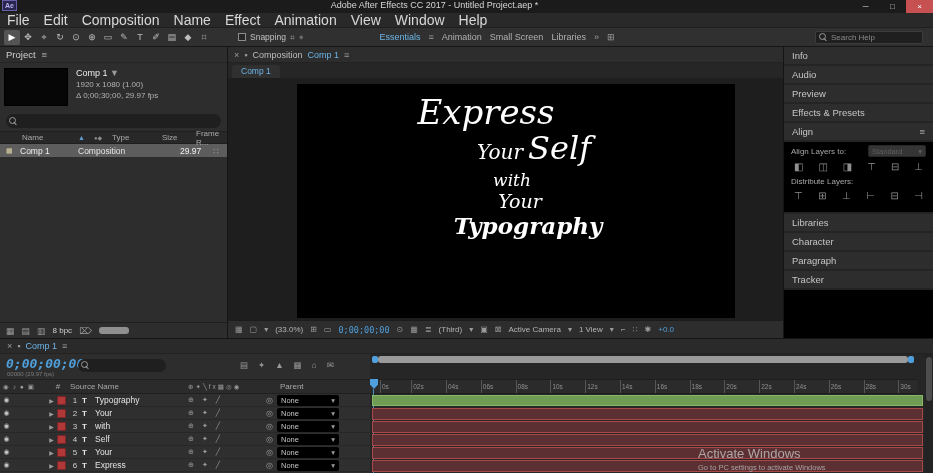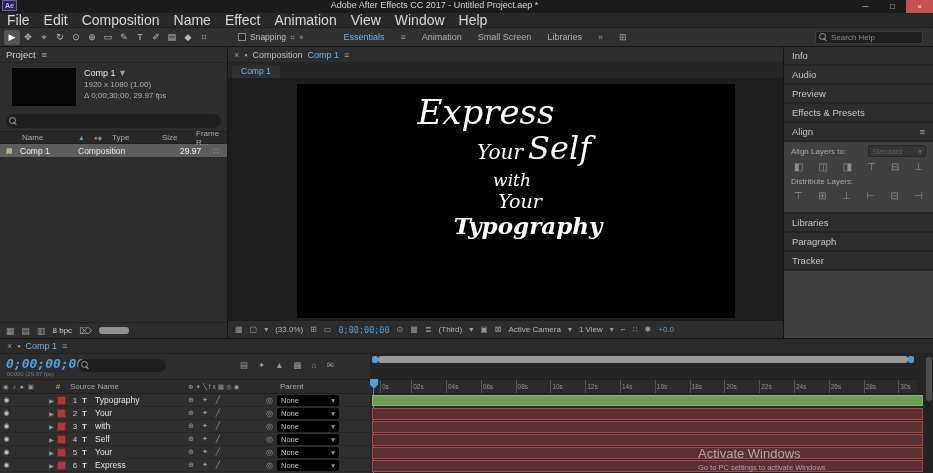--- a/index.html
+++ b/index.html
@@ -19,32 +19,32 @@
 #menubar{position:absolute;left:0;top:13px;width:933px;height:15px;background:#292929;display:flex;align-items:center;border-bottom:1px solid #1f1f1f}
 .menu-item{padding:8px 7px;font-size:14px;color:#d8d8d8}
 
 
 #toolbar{position:absolute;left:0;top:28px;width:933px;height:19px;background:#303030;display:flex;align-items:center;
          border-bottom:1px solid #161616;padding:0 4px}
 .tool{width:16px;height:15px;display:flex;align-items:center;justify-content:center;font-size:9px;color:#bdbdbd}
 .tool.active{background:#545454;border-radius:2px;color:#fff}
 #snap-group{display:flex;align-items:center;margin-left:26px;gap:4px;font-size:8.5px;color:#c0c0c0}
 #snap-box{width:8px;height:8px;border:1px solid #8c8c8c;background:#262626}
-#ws-group{display:flex;align-items:flex-start;margin-left:40px;gap:16px;font-size:9px;color:#b0b0b0}
+#ws-group{display:flex;align-items:flex-start;margin-left:76px;gap:8px;font-size:9px;color:#b0b0b0}
 .ws.active{color:#6cb5e8}
 #help-search{margin-left:auto;margin-right:6px;width:108px;height:13px;background:#1f1f1f;border:1px solid #3c3c3c;
              border-radius:2px;display:flex;align-items:center;font-size:8px;color:#8a8a8a}
 .mag{display:inline-block;width:9px;height:9px;position:relative;margin:0 3px;flex:0 0 auto}
 .mag::before{content:"";position:absolute;width:5px;height:5px;border:1px solid #999;border-radius:50%;left:0;top:0}
 .mag::after{content:"";position:absolute;width:4px;height:1px;background:#999;transform:rotate(45deg);left:4px;top:6px}
 
 
 #project{position:absolute;left:0;top:47px;width:228px;height:291px;background:#2d2d2d;border-right:1px solid #151515}
 #proj-head{height:16px;display:flex;align-items:center;gap:6px;padding:0 6px;font-size:9.5px;color:#cfcfcf;background:#2d2d2d;border-bottom:1px solid #252525}
-#proj-info{display:flex;padding:5px 12px}
+#proj-info{display:flex;padding:5px 4px}
 #proj-thumb{width:64px;height:38px;background:#060606;border:1px solid #000;flex:0 0 auto}
 #proj-meta{margin-left:8px;font-size:8px;color:#b2b2b2;line-height:11px}
 #proj-meta .name{font-size:9px;color:#ececec}
 #proj-search{margin:3px 6px;height:14px;background:#1f1f1f;border-radius:7px;display:flex;align-items:center}
 #proj-cols{height:13px;display:flex;align-items:center;background:#282828;border-top:1px solid #1f1f1f;border-bottom:1px solid #1f1f1f;
            font-size:8px;color:#aaa}
 .pc-name{width:78px;padding-left:22px}.pc-sort{width:16px;color:#5f9fd8;font-size:7px}
 .pc-tag{width:18px;font-size:6px;color:#8a8a8a}.pc-type{width:50px}.pc-size{width:34px}.pc-frame{flex:1}
 #proj-row{height:13px;display:flex;align-items:center;background:#5d5d5d;font-size:8.5px;color:#f0f0f0}
 #proj-row .ric{width:10px;height:8px;margin:0 4px 0 6px;font-size:7px;color:#d8cfa0;line-height:8px}
@@ -71,21 +71,21 @@
 .cl2 .sm{font-size:20px}.cl2 .bg{font-size:32px}
 .cl3{font-size:17px;line-height:19px;transform:translateX(-4px)}
 .cl4{font-size:19px;line-height:22px;transform:translateX(4px)}
 .cl5{font-size:23px;line-height:27px;font-weight:bold;transform:translateX(12px)}
 #view-foot{position:absolute;left:0;bottom:0;width:100%;height:18px;background:#2d2d2d;border-top:1px solid #1c1c1c;
            display:flex;align-items:center;gap:7px;padding:0 7px;font-size:8px;color:#b4b4b4}
 #view-foot .tc{color:#4f9fdc;font-family:"DejaVu Sans Mono","Liberation Mono",monospace;font-size:8.5px}
 #view-foot .blue{color:#4f9fdc}
 
 
-#rightdock{position:absolute;left:783px;top:47px;width:150px;height:291px;background:#404040;border-left:1px solid #151515}
+#rightdock{position:absolute;left:783px;top:47px;width:150px;height:291px;background:#000000;border-left:1px solid #151515}
 .rp-head{height:19px;display:flex;align-items:center;justify-content:space-between;padding:0 8px;font-size:9.5px;color:#c6c6c6;
          background:#2d2d2d;border-bottom:2px solid #242424}
 #align-body{height:72px;border-bottom:2px solid #242424;padding:3px 7px;font-size:8px;color:#a8a8a8}
 #align-row1{display:flex;align-items:center;justify-content:space-between}
 #align-dd{width:58px;height:12px;background:#353535;border:1px solid #272727;border-radius:2px;display:flex;align-items:center;
           justify-content:space-between;padding:0 3px;font-size:7.5px;color:#5f5f5f}
 .icon-row{display:flex;justify-content:space-between;padding:4px 3px 5px;font-size:10px;color:#8f8f8f}
 
 
 #timeline{position:absolute;left:0;top:338px;width:933px;height:135px;background:#2d2d2d;border-top:1px solid #151515}
@@ -337,20 +337,23 @@
       <span>⊢</span>
       <span>⊟</span>
       <span>⊣</span>
     </div>
   </div>
 
   <div class="rp-head">
       <span>Libraries</span>
     </div>
   <div class="rp-head">
+      <span>Character</span>
+    </div>
+  <div class="rp-head">
       <span>Paragraph</span>
     </div>
   <div class="rp-head">
       <span>Tracker</span>
     </div>
 </div>
 
 <div id="timeline">
   <div id="tl-tabbar">
     <span class="ico">×</span>

